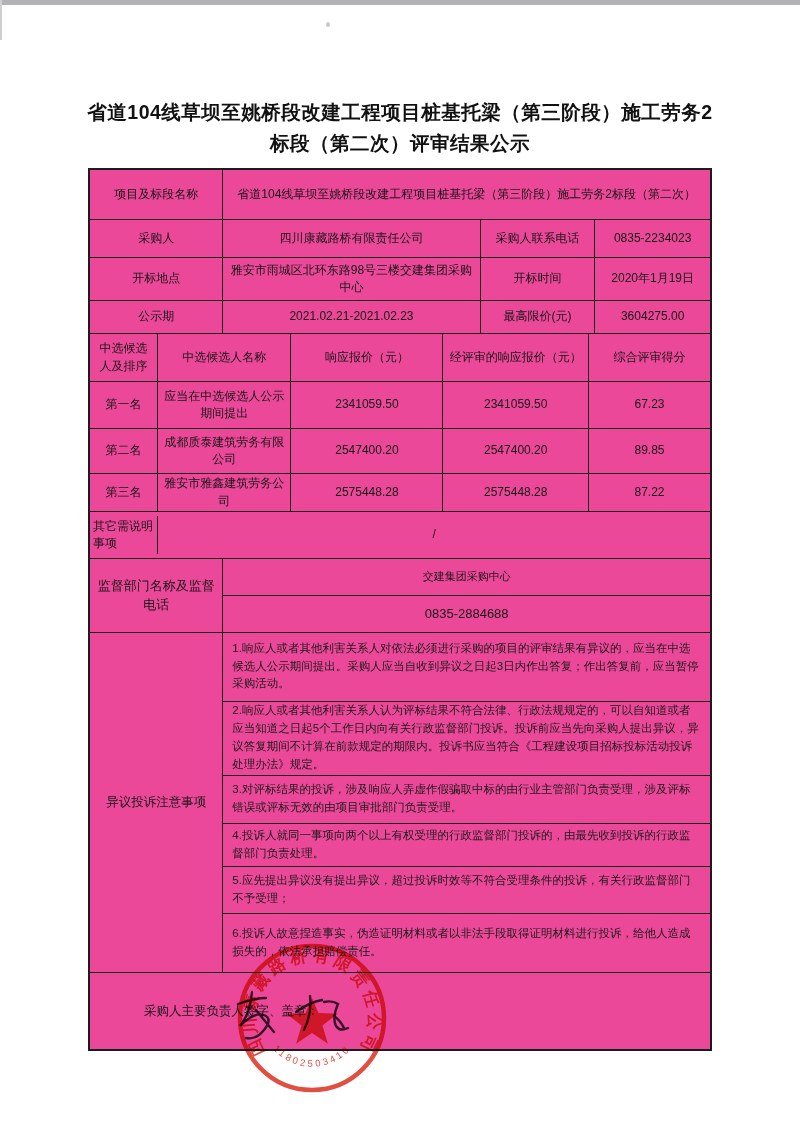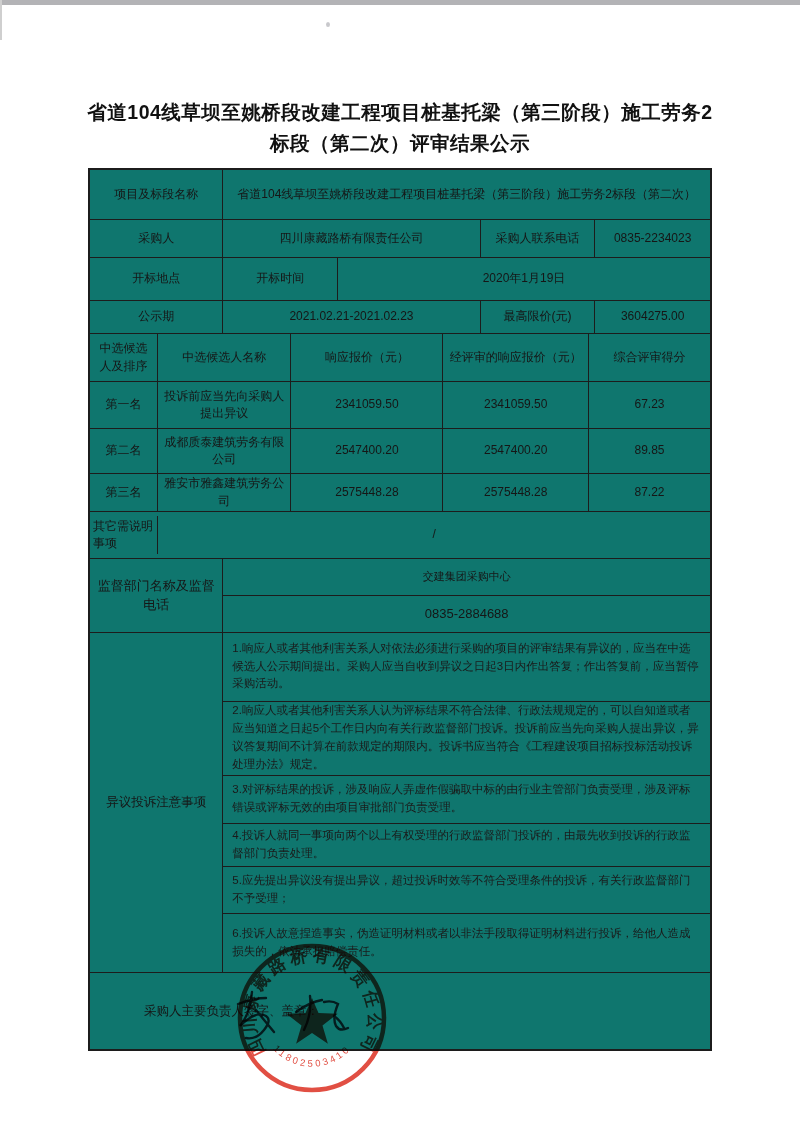--- a/index.html
+++ b/index.html
@@ -13,21 +13,21 @@
   .artifact{position:absolute;left:326px;top:22px;width:4px;height:5px;background:#9a9aa2;border-radius:50%;opacity:.55;}
 
   .title{
     position:absolute;left:80px;top:97px;width:640px;
     font-size:19.5px;font-weight:bold;line-height:31px;text-align:center;color:#111;
     letter-spacing:.5px;
   }
 
   .doc-table{
     position:absolute;left:88px;top:168px;width:624px;
-    border:2px solid #1c1c1c;box-sizing:border-box;background:#0f766e;
+    border:2px solid #1c1c1c;box-sizing:border-box;background:#ec4899;
     font-size:12px;color:#161616;
   }
   .row{display:flex;border-bottom:1.5px solid #1c1c1c;box-sizing:border-box;}
   .row:last-child{border-bottom:none;}
   .cell{
     display:flex;align-items:center;justify-content:center;text-align:center;
     border-right:1.5px solid #1c1c1c;box-sizing:border-box;padding:2px 6px;
     line-height:1.45;
   }
   .cell:last-child{border-right:none;}
@@ -81,20 +81,21 @@
 
   <div class="row h-b">
     <div class="cell c1">采购人</div>
     <div class="cell c2">四川康藏路桥有限责任公司</div>
     <div class="cell c3">采购人联系电话</div>
     <div class="cell c4">0835-2234023</div>
   </div>
 
   <div class="row h-c">
     <div class="cell c1">开标地点</div>
+    <div class="cell c2">雅安市雨城区北环东路98号三楼交建集团采购中心</div>
     <div class="cell c3">开标时间</div>
     <div class="cell c4">2020年1月19日</div>
   </div>
 
   <div class="row h-d">
     <div class="cell c1">公示期</div>
     <div class="cell c2">2021.02.21-2021.02.23</div>
     <div class="cell c3">最高限价(元)</div>
     <div class="cell c4">3604275.00</div>
   </div>
@@ -102,21 +103,21 @@
   <div class="row h-e">
     <div class="cell k1">中选候选人及排序</div>
     <div class="cell k2">中选候选人名称</div>
     <div class="cell k3">响应报价（元）</div>
     <div class="cell k4">经评审的响应报价（元）</div>
     <div class="cell k5">综合评审得分</div>
   </div>
 
   <div class="row h-f">
     <div class="cell k1">第一名</div>
-    <div class="cell k2">投诉前应当先向采购人提出异议</div>
+    <div class="cell k2">应当在中选候选人公示期间提出</div>
     <div class="cell k3">2341059.50</div>
     <div class="cell k4">2341059.50</div>
     <div class="cell k5">67.23</div>
   </div>
   <div class="row h-g">
     <div class="cell k1">第二名</div>
     <div class="cell k2">成都质泰建筑劳务有限公司</div>
     <div class="cell k3">2547400.20</div>
     <div class="cell k4">2547400.20</div>
     <div class="cell k5">89.85</div>

